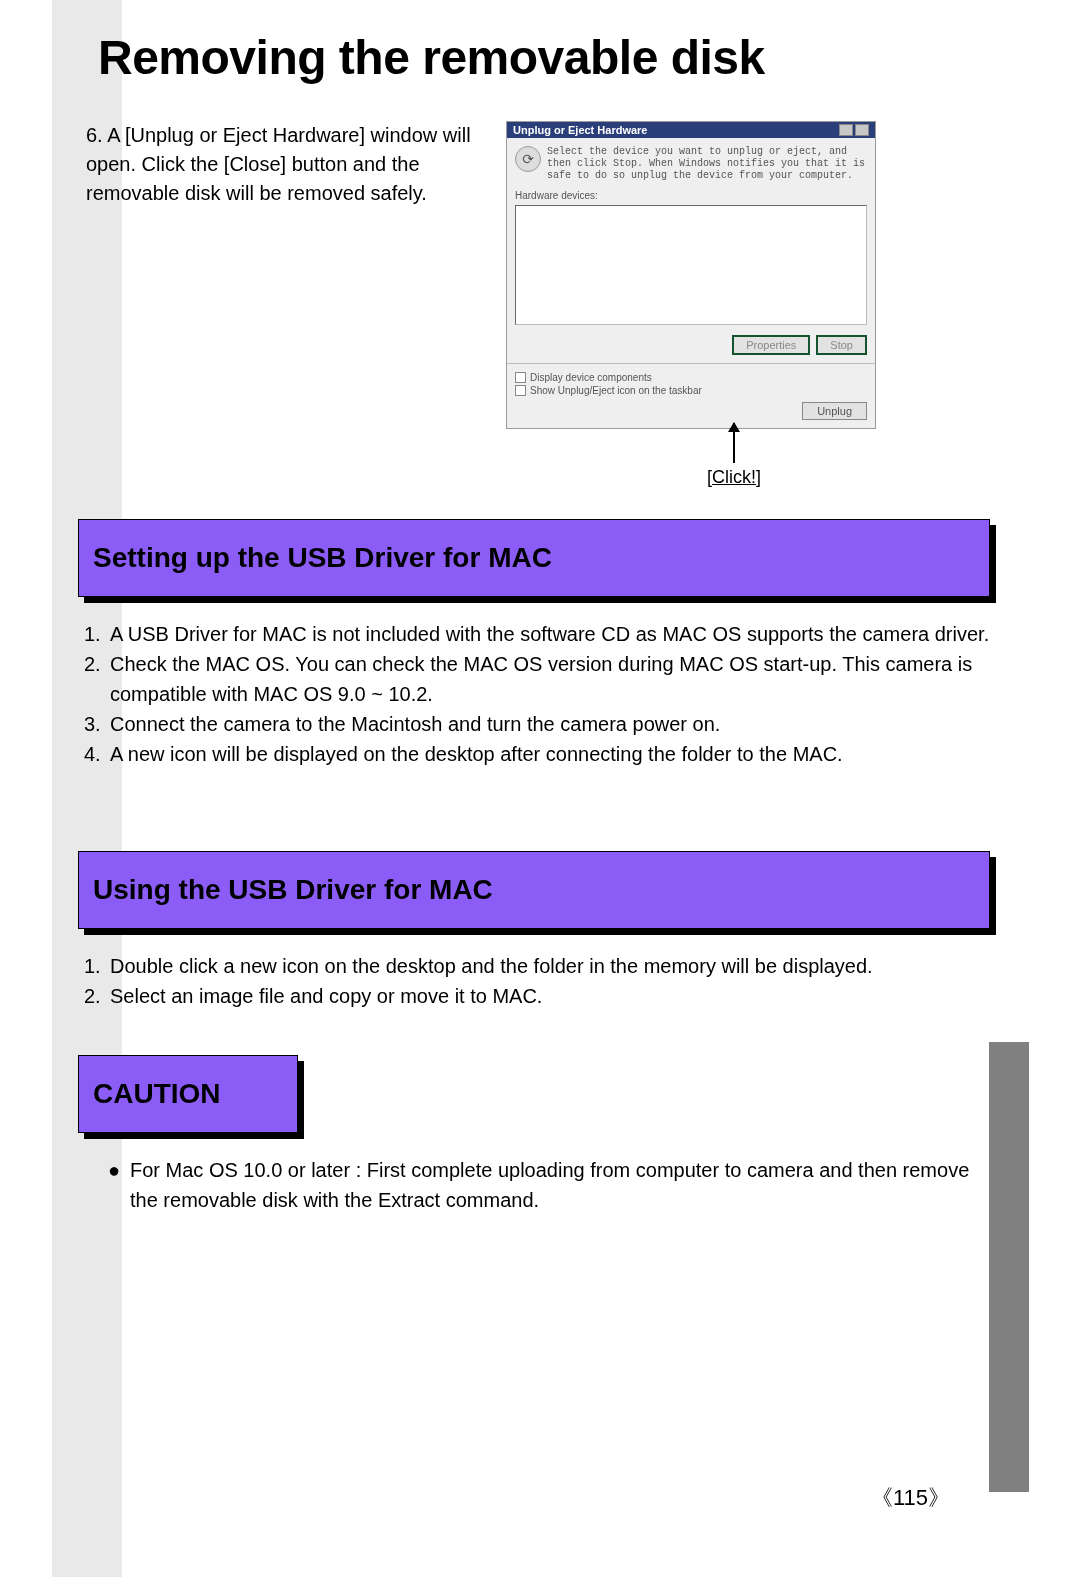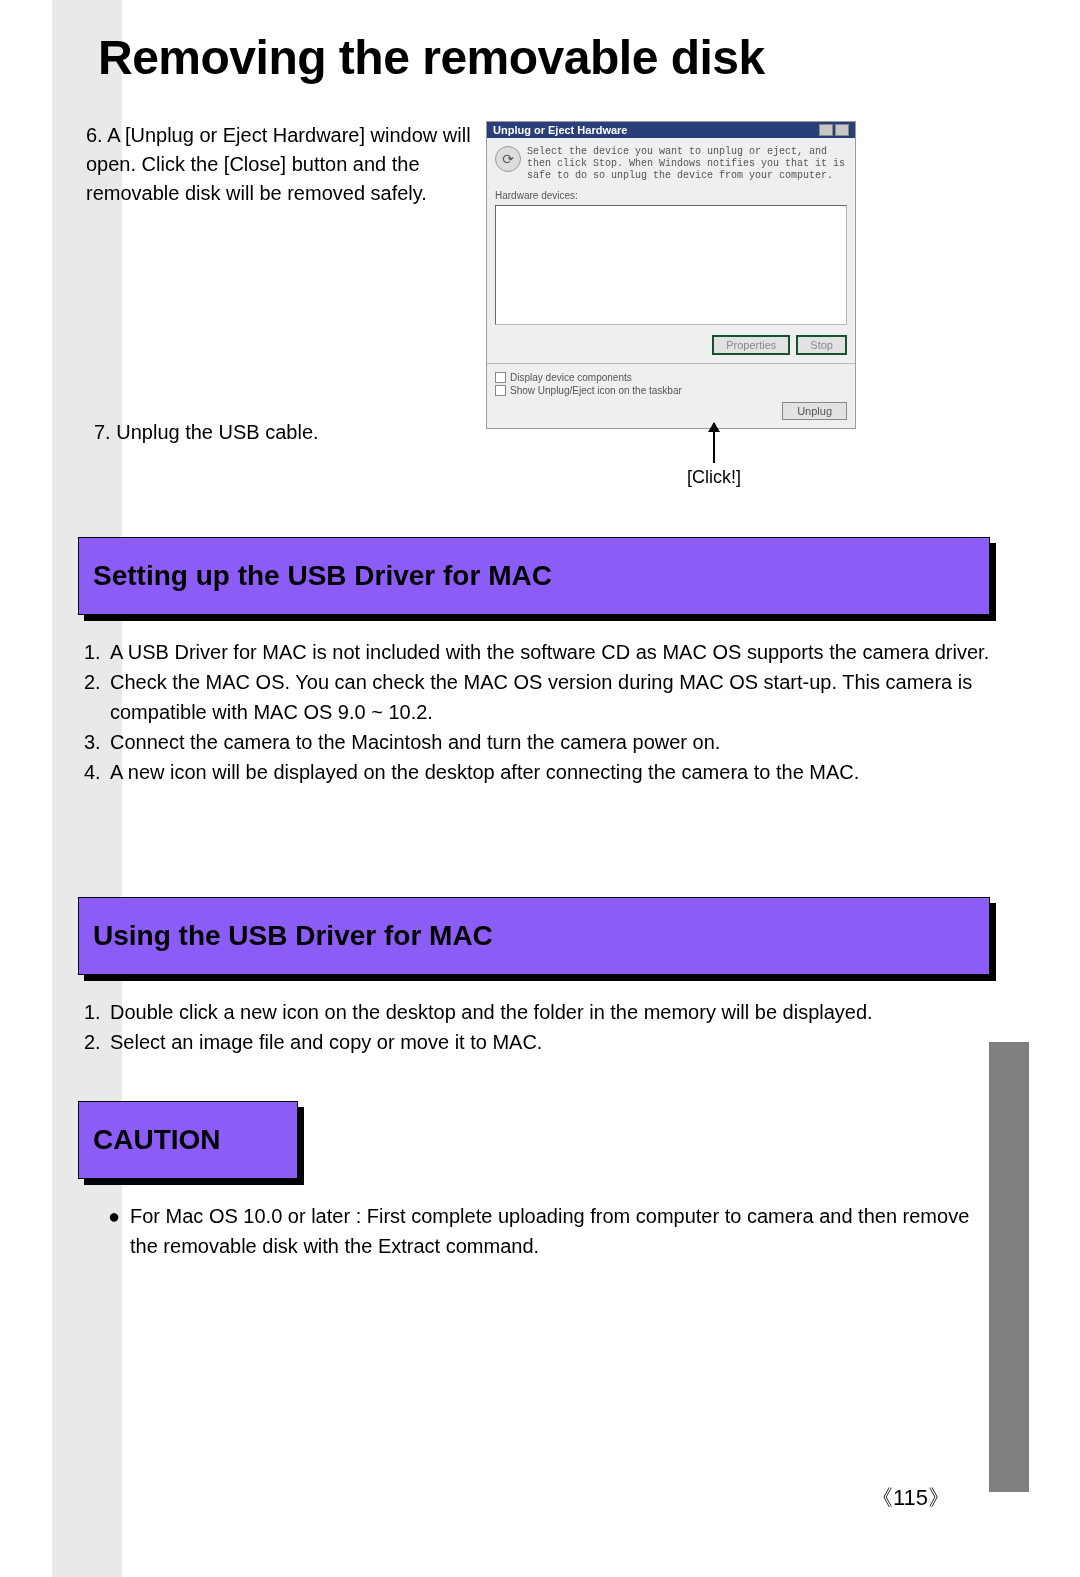--- a/index.html
+++ b/index.html
@@ -29,21 +29,21 @@
   }
   .content { position: relative; z-index: 1; }
 
   .title {
     font-size: 48px;
     font-weight: bold;
     letter-spacing: -0.5px;
     margin: 0 0 36px 20px;
   }
 
-  .row-6 { display: flex; }
+  .row-6 { display: flex; gap: 20px; }
   .step-text {
     font-size: 20px;
     line-height: 1.45;
   }
   .step-6-text { width: 400px; margin-left:8px; }
   .step-7-text { margin-top: 210px; margin-left:8px; }
 
   
   .dlg-wrap { width: 295px; position: relative; }
   .dlg {
@@ -100,21 +100,21 @@
   .dlg-close-btn {
     padding: 2px 14px;
     background:#e2e2e2;
     border:1px solid #888;
     font-size:11px;
   }
 
   .arrow-wrap {
     position: absolute;
     right: 40px; top: 302px;
-    display:flex; flex-direction:column; align-items:center;
+    display:flex; flex-direction:column; align-items:center;text-decoration:underline;
   }
   .arrow {
     width: 2px; height: 40px; background:#000; position:relative;
   }
   .arrow::before {
     content:"";
     position:absolute; top:-1px; left:-5px;
     border-left:6px solid transparent;
     border-right:6px solid transparent;
     border-bottom:10px solid #000;
@@ -132,21 +132,21 @@
   }
   .section-bar .bar {
     position:relative;
     background:#8b5cf6;
     border:1px solid #000;
     padding: 22px 14px;
     font-size: 28px;
     font-weight: bold;
   }
   #setup-section-bar { margin-top:90px; }
-  #using-section-bar { margin-top:110px; }
+  #using-section-bar { margin-top:82px; }
   #caution-section-bar { margin-top:44px; width:220px; }
 
   .list {
     margin-left: 6px;
     font-size: 20px;
     line-height: 1.5;
   }
   .list .item { display:flex; }
   .list .num { width: 26px; flex:0 0 auto; }
   .list .txt { flex:1; }
@@ -175,24 +175,20 @@
   <div class="left-strip"></div>
   <div class="right-tab"></div>
 
   <div class="content">
     <h1 class="title">Removing the removable disk</h1>
 
     <div class="row-6">
       <div class="step-text step-6-text">
         <span>6.</span>
         <span>A [Unplug or Eject Hardware] window will open. Click the [Close] button and the removable disk will be removed safely.</span>
-        <div class="step-text step-7-text">
-          <span>7.</span>
-          <span>Unplug the USB cable.</span>
-        </div>
       </div>
 
       <div class="dlg-wrap">
         <div class="dlg">
           <div class="dlg-title">
             <span>Unplug or Eject Hardware</span>
             <span class="winbtns">
               <span class="winbtn"></span>
               <span class="winbtn"></span>
             </span>
@@ -241,21 +237,21 @@
       <div class="item">
           <span class="num">2.</span>
           <span class="txt">Check the MAC OS. You can check the MAC OS version during MAC OS start-up. This camera is compatible with MAC OS 9.0 ~ 10.2.</span>
         </div>
       <div class="item">
           <span class="num">3.</span>
           <span class="txt">Connect the camera to the Macintosh and turn the camera power on.</span>
         </div>
       <div class="item">
           <span class="num">4.</span>
-          <span class="txt">A new icon will be displayed on the desktop after connecting the camera to the MAC.</span>
+          <span class="txt">A new icon will be displayed on the desktop after connecting the folder to the MAC.</span>
         </div>
     </div>
 
     <div class="section-bar" id="using-section-bar">
       <div class="shadow"></div>
       <div class="bar">Using the USB Driver for MAC</div>
     </div>
     <div class="list">
       <div class="item">
           <span class="num">1.</span>

